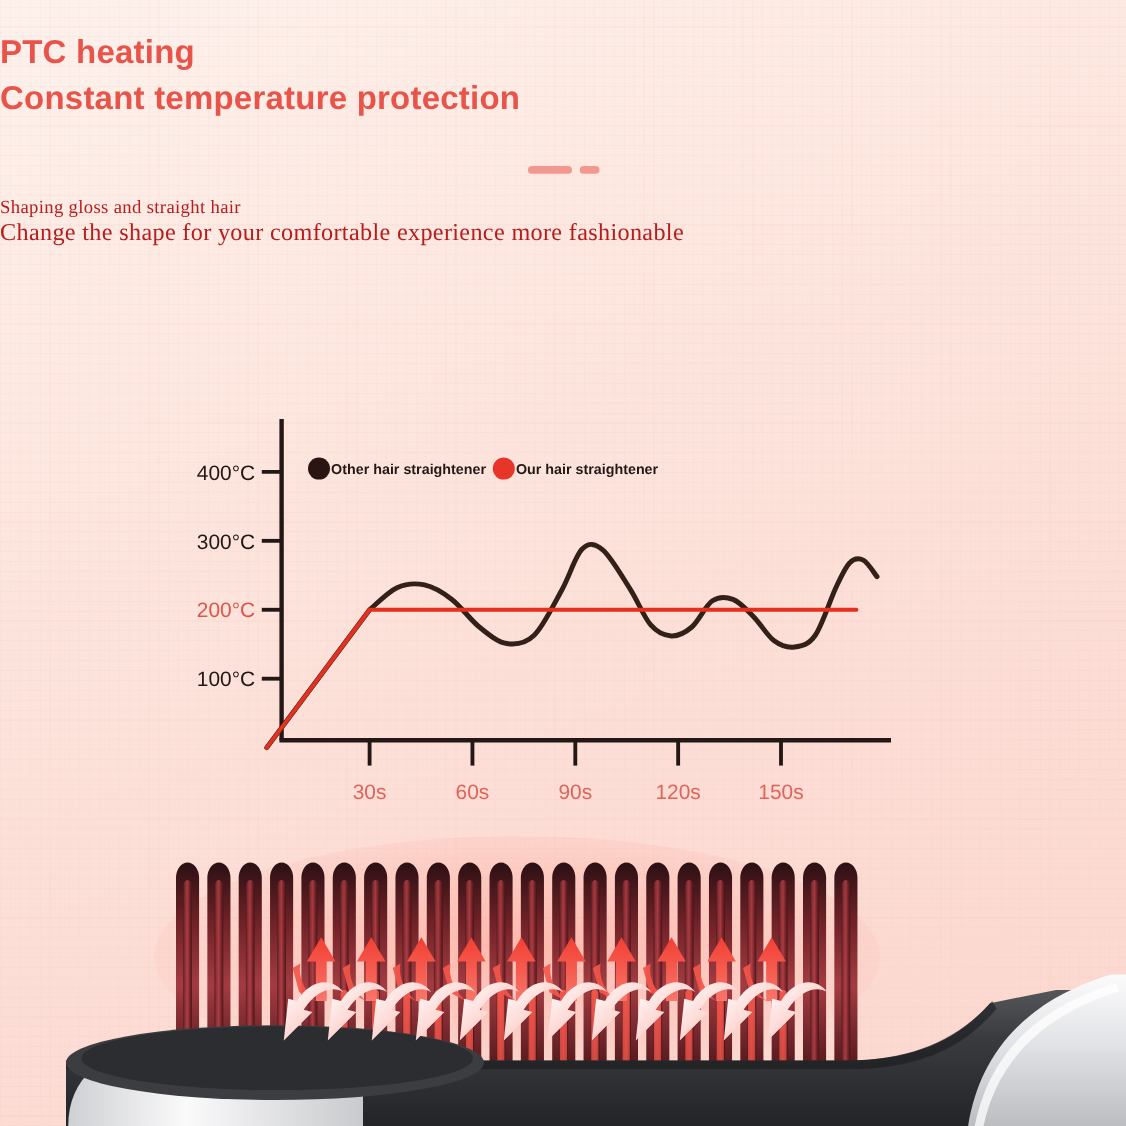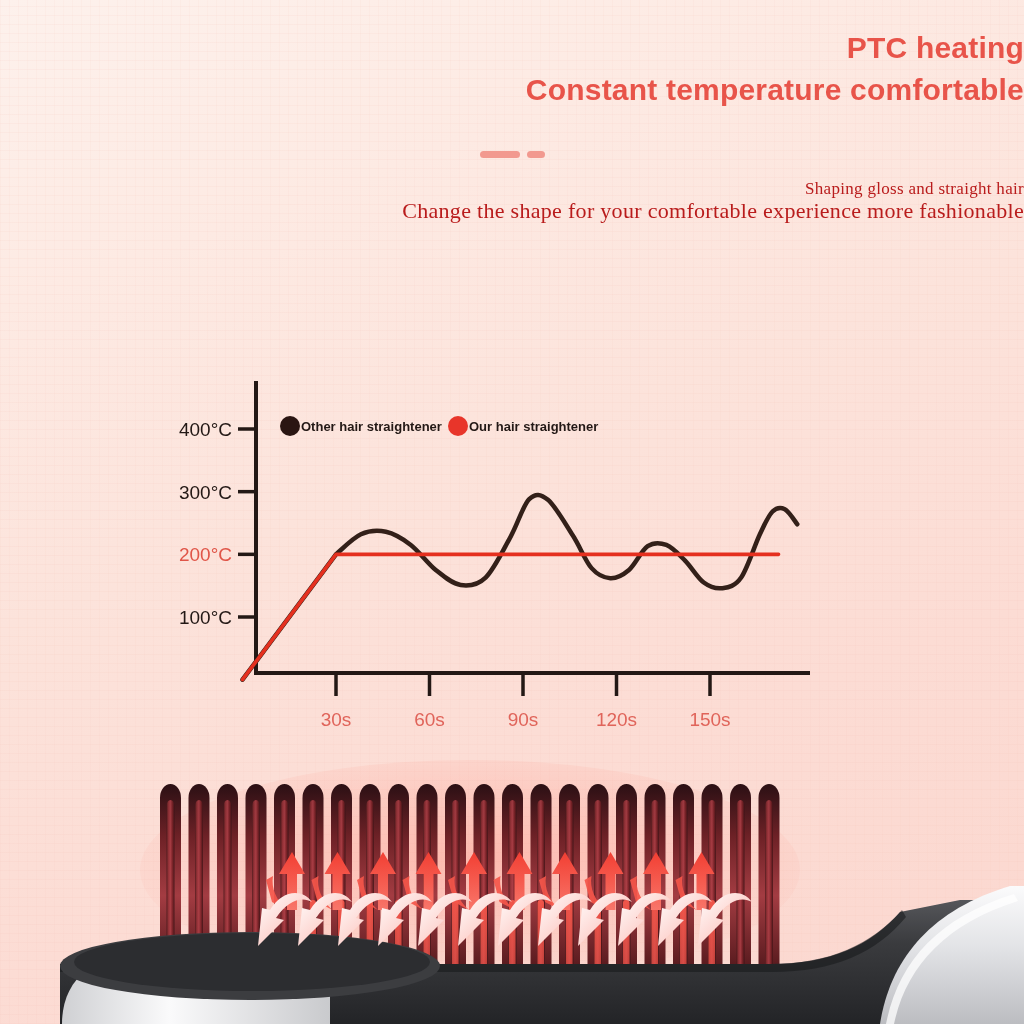--- a/index.html
+++ b/index.html
@@ -24,21 +24,21 @@
   }
   #bg-texture {
     position:absolute; inset:0;
     background-image:
       repeating-linear-gradient(0deg, rgba(244,190,178,.20) 0 1px, transparent 1px 9px),
       repeating-linear-gradient(90deg, rgba(244,190,178,.17) 0 1px, transparent 1px 9px);
     opacity:.55;
   }
 
   
-  #header { position:absolute; top:0; left:0; width:1024px; text-align:right; }
+  #header { position:absolute; top:0; left:0; width:1024px; text-align:left; }
   .title-line {
     color:#e8544a;
     font-weight:bold;
     letter-spacing:.2px;
   }
   #title-1 { font-size:30px; line-height:34px; padding-top:31px; }
   #title-2 { font-size:30px; line-height:36px; padding-top:7px; }
 
   #divider { margin-top:41px; height:10px; display:flex; justify-content:center; align-items:center; gap:7px; }
   .dash { background:#f2998f; border-radius:4px; height:7px; }
@@ -68,21 +68,21 @@
 </style>
 </head>
 <body>
 
 <div id="bg">
   <div id="bg-texture"></div>
 </div>
 
 <div id="header">
   <div class="title-line" id="title-1">PTC heating</div>
-  <div class="title-line" id="title-2">Constant temperature comfortable</div>
+  <div class="title-line" id="title-2">Constant temperature protection</div>
 
   <div id="divider">
     <span class="dash long"></span>
     <span class="dash short"></span>
   </div>
 
   <div class="sub-line" id="sub-1">Shaping gloss and straight hair</div>
   <div class="sub-line" id="sub-2">Change the shape for your comfortable experience more fashionable</div>
 </div>
 

